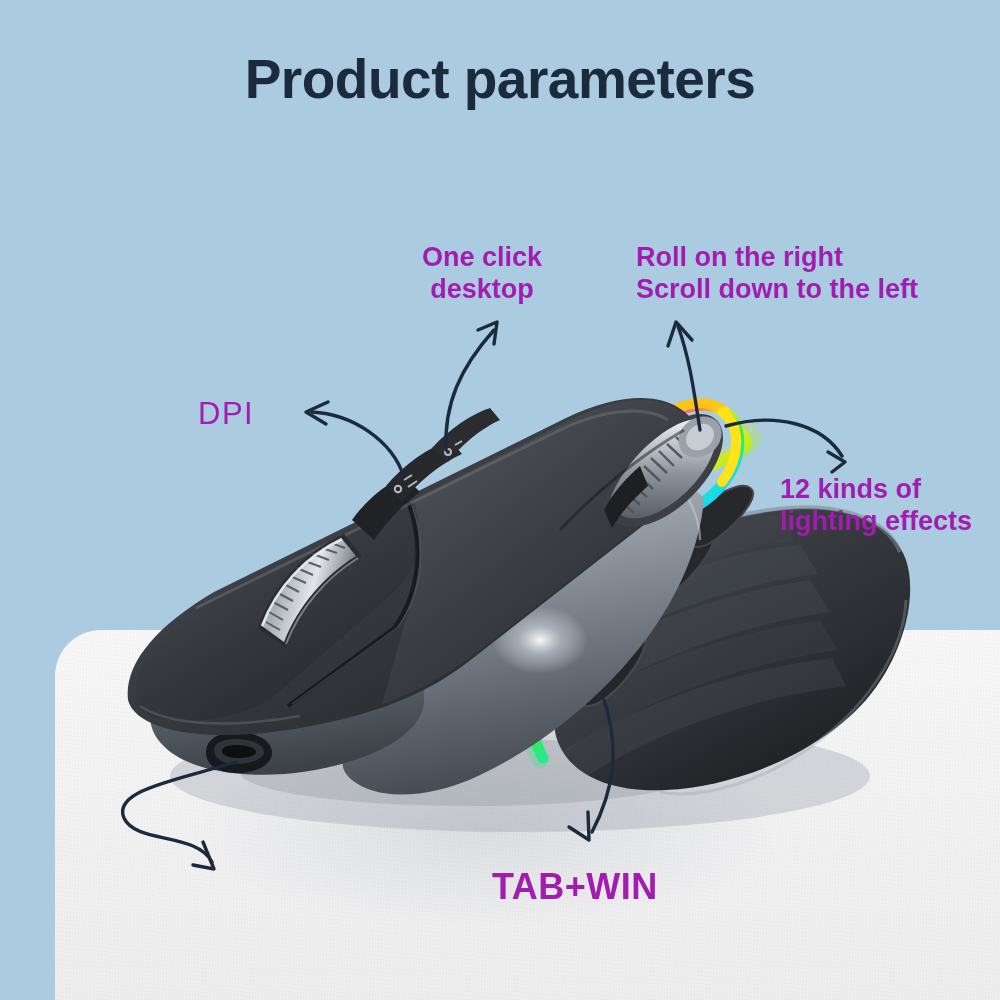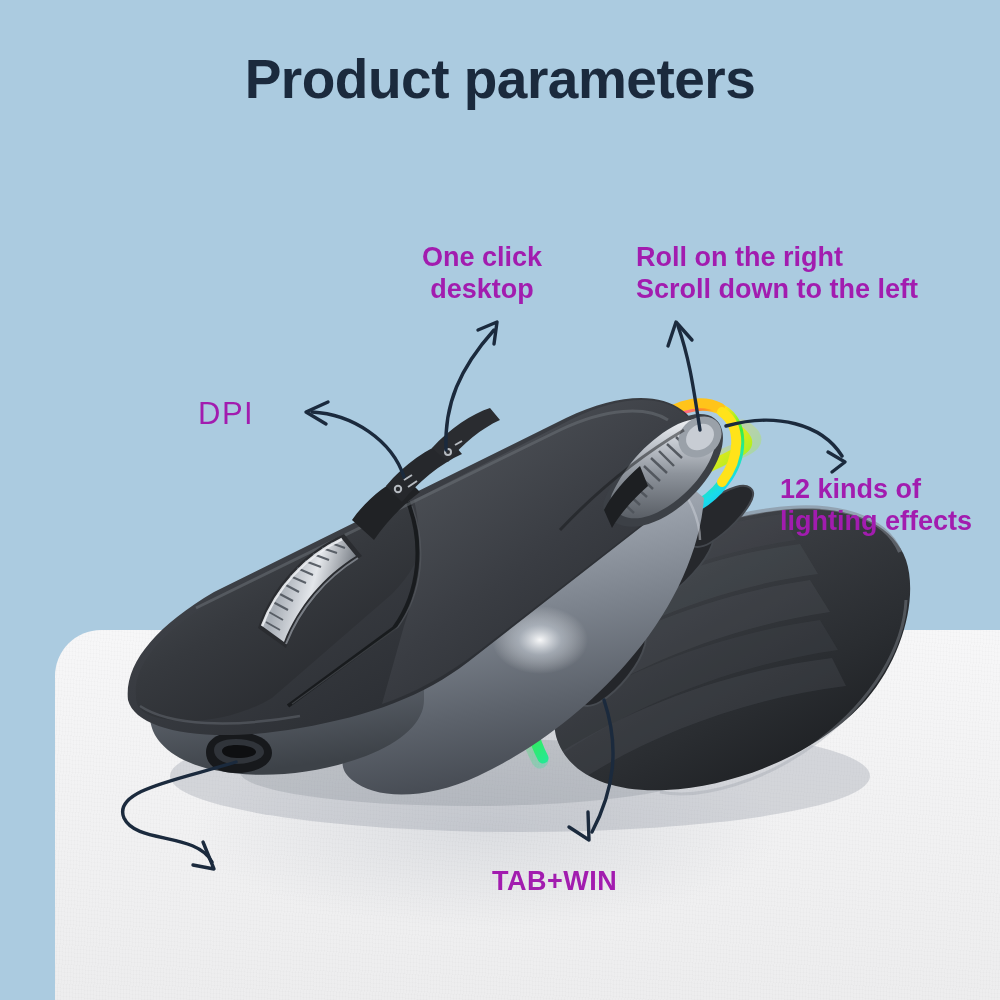--- a/index.html
+++ b/index.html
@@ -74,21 +74,21 @@
     font-size: 27px;
     font-weight: 600;
     line-height: 1.17;
     white-space: pre-line;
   }
   .lbl-dpi        { left: 198px; top: 396px; font-size: 31px; font-weight: 400; letter-spacing: 1.5px; }
   .lbl-oneclick   { left: 398px; top: 242px; text-align: center; width: 168px; }
   .lbl-roll       { left: 636px; top: 242px; text-align: left; }
   .lbl-lighting   { left: 768px; top: 474px; text-align: left; margin-left: 12px; }
   .lbl-charging   { left: 57px;  top: 893px; font-size: 29px; }
-  .lbl-tabwin     { left: 492px; top: 866px; font-size: 27px; font-weight: 700; letter-spacing: .5px; }
+  .lbl-tabwin     { left: 492px; top: 866px; font-size: 36px; font-weight: 700; letter-spacing: .5px; }
 
   
   .layer {
     position: absolute;
     left: 0; top: 0;
     width: 1000px;
     height: 1000px;
     overflow: visible;
   }
   .layer.arrows { pointer-events: none; }

